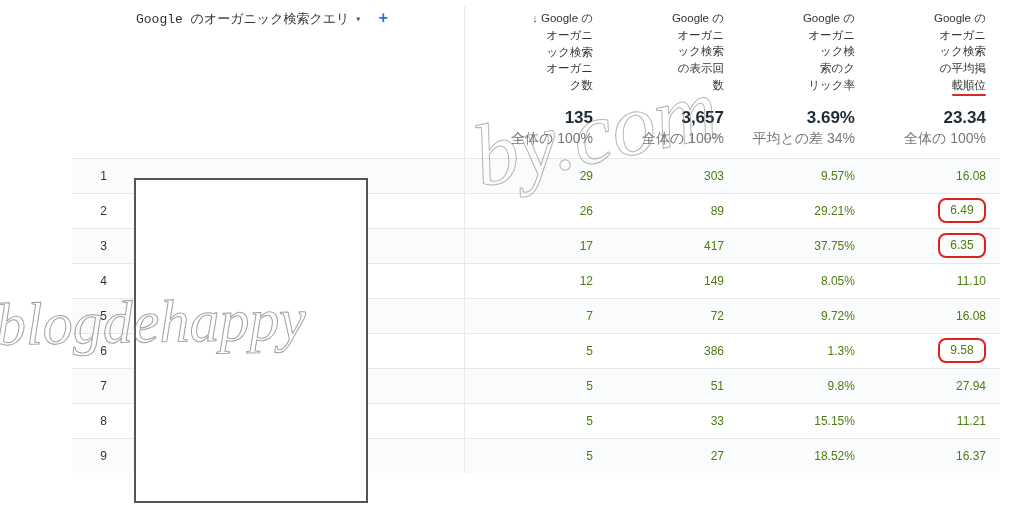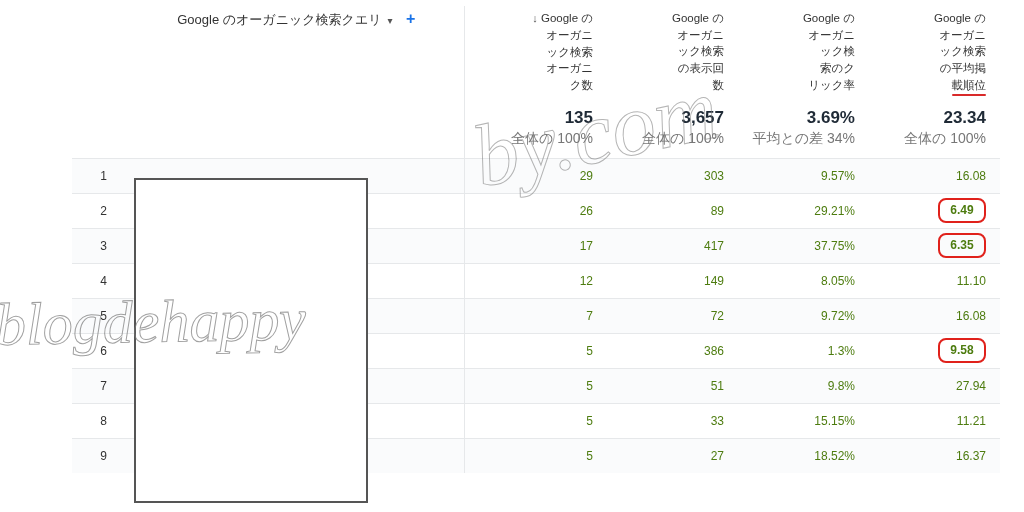--- a/index.html
+++ b/index.html
@@ -20,23 +20,24 @@
     padding: 6px 24px 0 72px;
     box-sizing: border-box;
   }
   table {
     border-collapse: collapse;
     table-layout: fixed;
     width: 100%;
   }
   th, td { font-weight: 400; }
   .dim-header {
-    text-align: center;
+    text-align: left;
     vertical-align: top;
     padding: 4px 8px 8px 64px;
+    font-family: Liberation Mono, monospace;
   }
   .dim-header .label {
     color: #333;
     font-size: 13px;
     display: inline-flex;
     align-items: center;
     gap: 6px;
   }
   .caret-icon { font-size: 10px; color: #555; }
   .add-btn { color: #1a73e8; font-size: 16px; font-weight: 700; margin-left: 10px; }
@@ -89,21 +90,20 @@
   td.num { text-align: right; color: #4d7c0f; }
   .circled {
     display: inline-block;
     min-width: 48px;
     text-align: center;
     padding: 2px 8px;
     border: 2.5px solid #e0211b;
     border-radius: 8px;
     box-sizing: border-box;
     line-height: 1.4;
-    font-weight: bold;
   }
   .col-idx { width: 44px; }
   .col-q   { width: 310px; }
   .col-m   { width: 118px; }
   .sep { width: 10px; border-left: 1px solid #e6e8ea; }
   
   .redact {
     position: absolute;
     left: 134px;
     top: 178px;

